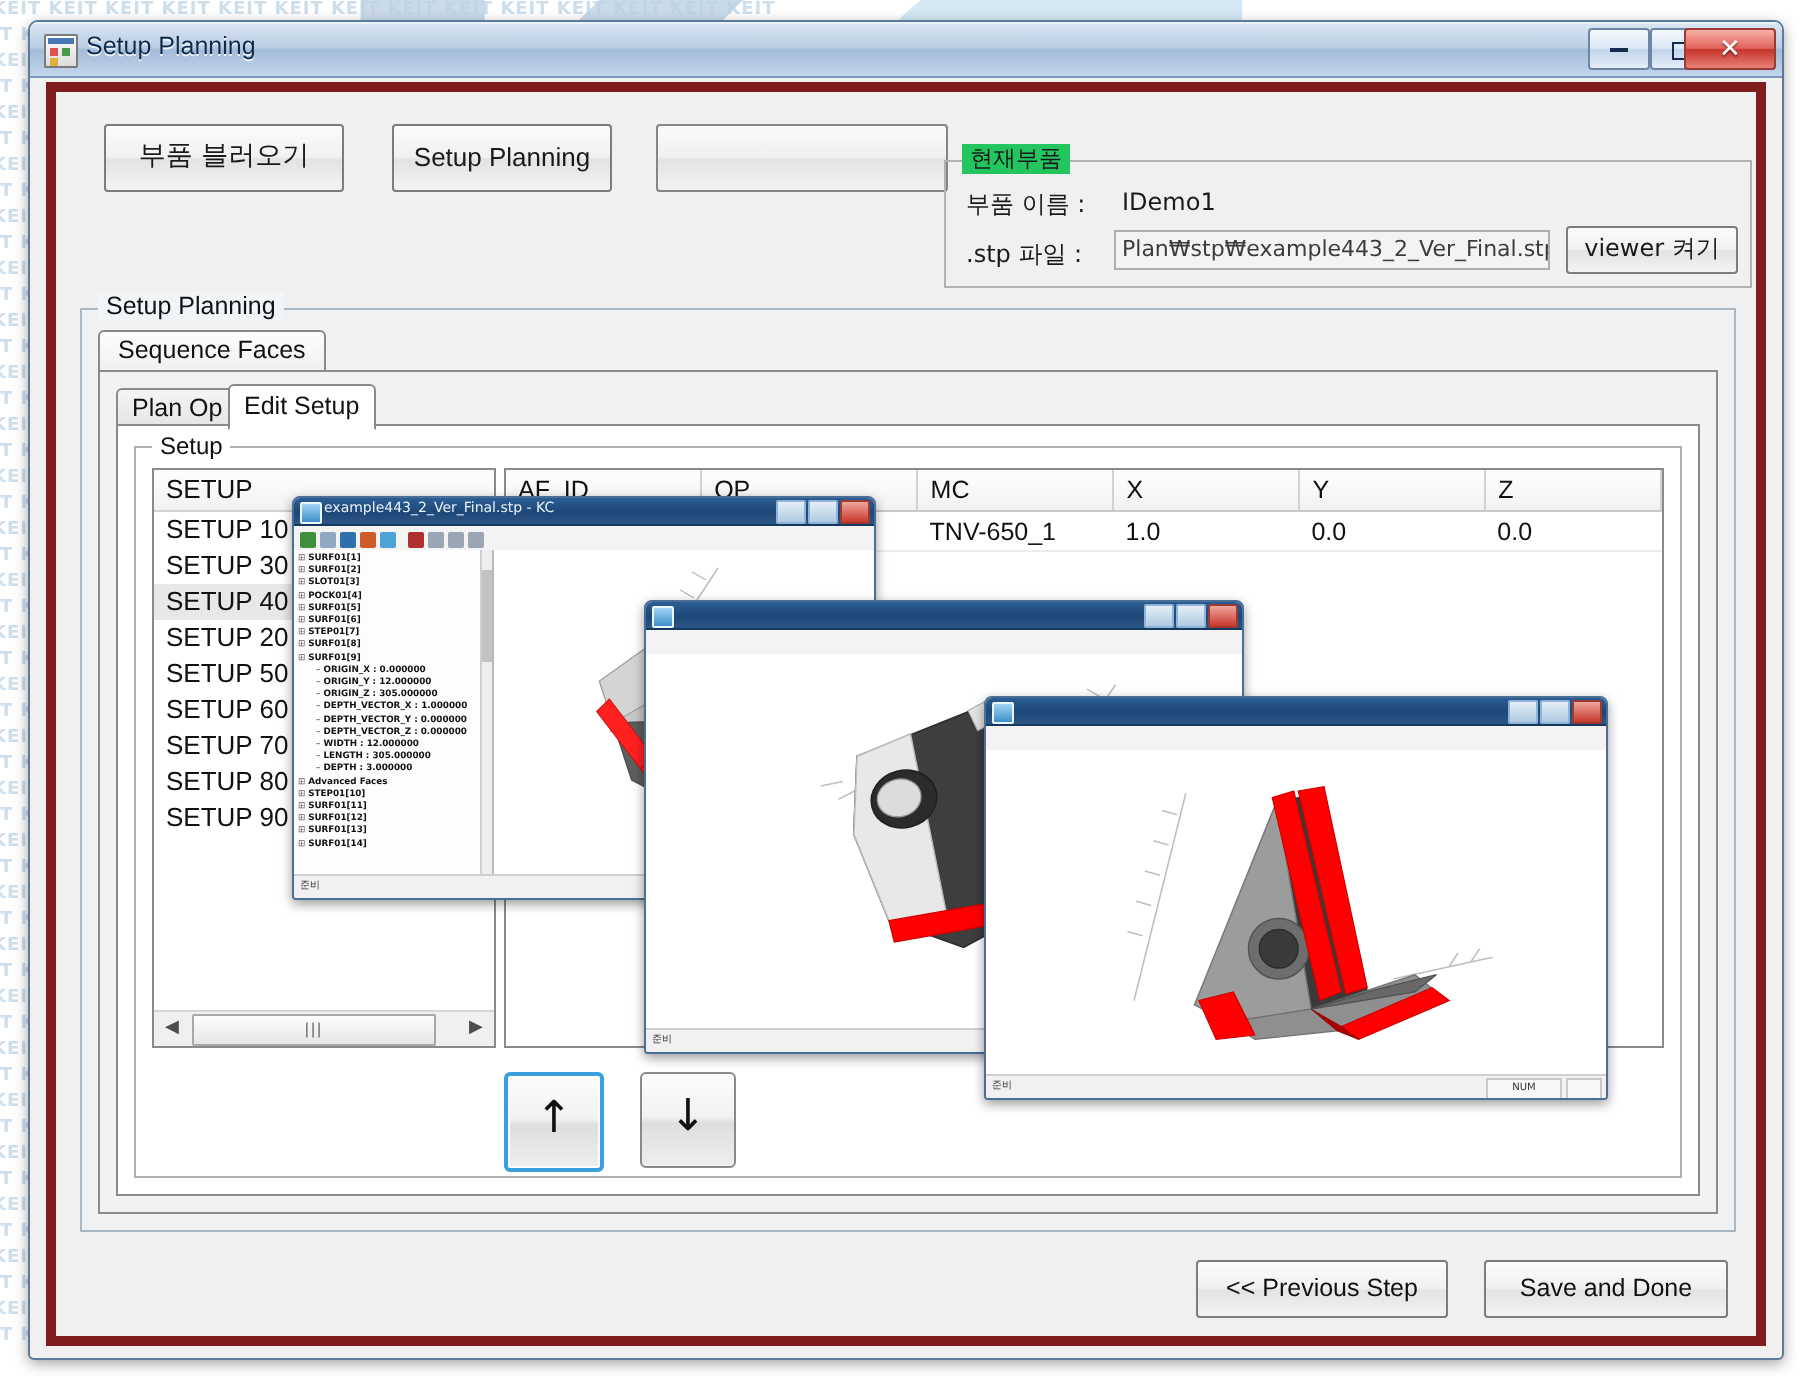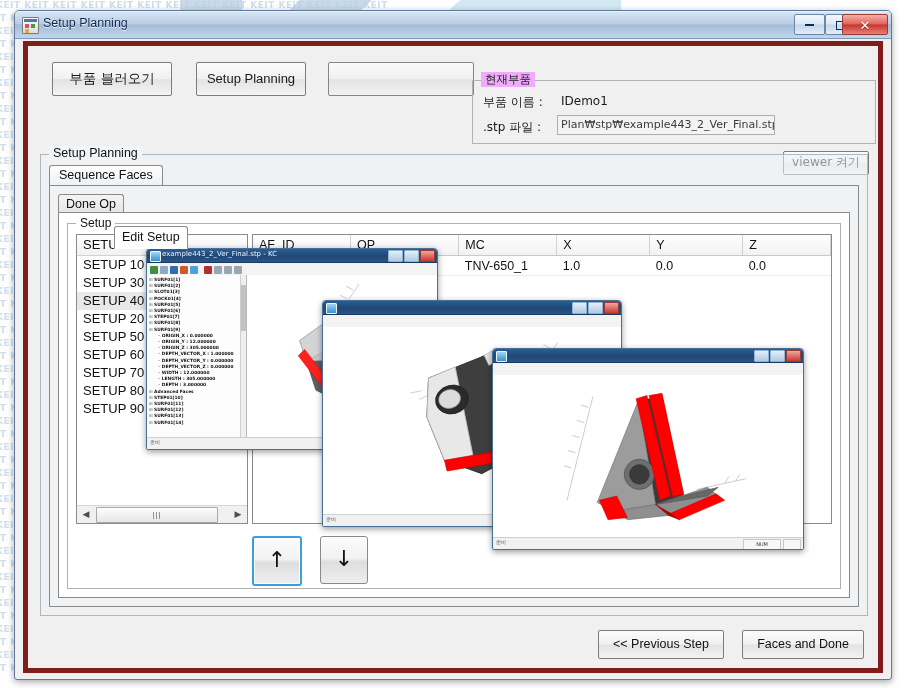--- a/index.html
+++ b/index.html
@@ -84,38 +84,38 @@
   #btn-load-part{left:14px;width:118px;font-family:"DejaVu Sans",sans-serif;font-size:13.5px;}
   #btn-setup-planning{left:158px;width:108px;}
   #btn-blank{left:290px;width:144px;color:transparent;opacity:.92;}
 
   
   #part-group{
     position:absolute;left:444px;top:34px;width:402px;height:62px;
     border:1px solid #b2b2b2;background:transparent;
   }
   #part-group-label{
-    position:absolute;left:8px;top:-9px;padding:0 4px;background:#f0abfc;
+    position:absolute;left:8px;top:-9px;padding:0 4px;background:#22c55e;
     font-size:11.5px;color:#1a1a1a;font-family:"DejaVu Sans",sans-serif;
   }
   .pg-label{position:absolute;font-size:12px;color:#1a1a1a;font-family:"DejaVu Sans",sans-serif;}
   #part-name-label{left:10px;top:13px;}
   #part-name-value{left:88px;top:13px;}
   #stp-label{left:10px;top:38px;}
   #stp-field{
     position:absolute;left:84px;top:34px;width:210px;height:18px;
     border:1px solid #aeaeae;background:rgba(245,245,245,.55);
     font-size:11px;color:#3c3c3c;line-height:18px;padding:0 3px;
     font-family:"DejaVu Sans",sans-serif;overflow:hidden;white-space:nowrap;
   }
   #btn-viewer{
     position:absolute;left:310px;top:32px;width:84px;height:22px;
     border:1px solid #7c7c7c;border-radius:2px;line-height:21px;text-align:center;
     background:linear-gradient(to bottom,#fbfbfb 0%,#f1f1f1 48%,#e3e3e3 52%,#f3f3f3 100%);
-    font-size:12px;color:#1a1a1a;font-family:"DejaVu Sans",sans-serif;cursor:default;margin-top:38px;
+    font-size:12px;color:#1a1a1a;font-family:"DejaVu Sans",sans-serif;cursor:default;
   }
 
   
   #sp-group{
     position:absolute;left:12px;top:108px;right:10px;bottom:52px;
     border:1px solid #aab8c4;background:rgba(240,243,246,.55);
   }
   #sp-group-label{
     position:absolute;left:8px;top:-9px;padding:0 4px;background:#f2f5f8;
     font-size:12.5px;color:#111;
@@ -138,21 +138,20 @@
   #tabstrip-inner{position:absolute;left:8px;top:6px;height:21px;right:8px;}
   .tab-inner{
     position:absolute;top:2px;height:19px;padding:0 7px;line-height:18px;
     border:1px solid #8a8a8a;border-bottom:none;border-radius:3px 3px 0 0;
     font-size:12.5px;color:#111;cursor:default;
     background:linear-gradient(to bottom,#f4f4f4,#e2e4e6);
   }
   .tab-inner.active{
     top:0;height:21px;line-height:20px;background:#ffffff;z-index:3;
     border-bottom:1px solid #ffffff;
-    margin-top:34px;
   }
   #tab-edit-op{left:0;}
   #tab-edit-setup{left:56px;}
   #tab-inner-body{
     position:absolute;left:8px;top:26px;right:8px;bottom:8px;
     border:1px solid #8a8a8a;background:#ffffff;
   }
 
   
   #setup-group{
@@ -401,21 +400,21 @@
 
       <div id="sp-group">
         <div id="sp-group-label">Setup Planning</div>
 
         <div id="tabs-outer">
           <div id="tab-sequence-setup">Sequence Faces</div>
 
           <div id="tab-outer-body">
 
             <div id="tabstrip-inner">
-              <div class="tab-inner" id="tab-edit-op">Done Op</div>
+              <div class="tab-inner" id="tab-edit-op">Plan Op</div>
               <div class="tab-inner active" id="tab-edit-setup">Edit Setup</div>
             </div>
 
             <div id="tab-inner-body">
 
               <div id="setup-group">
                 <div id="setup-group-label">Setup</div>
 
                 <div id="lists-row">
 
@@ -475,21 +474,21 @@
                 </div>
 
               </div>
             </div>
           </div>
         </div>
       </div>
 
       <div id="bottom-bar">
         <div class="bot-btn" id="btn-prev-step">&lt;&lt; Previous Step</div>
-        <div class="bot-btn" id="btn-save-done">Faces and Done</div>
+        <div class="bot-btn" id="btn-save-done">Save and Done</div>
       </div>
 
     </div>
   </div>
 </div>
 
 <div class="cadwin" id="cadwin1">
   <div class="cad-title">
     <div class="cad-ico"></div>
     <div class="cad-name">example443_2_Ver_Final.stp - KC</div>

